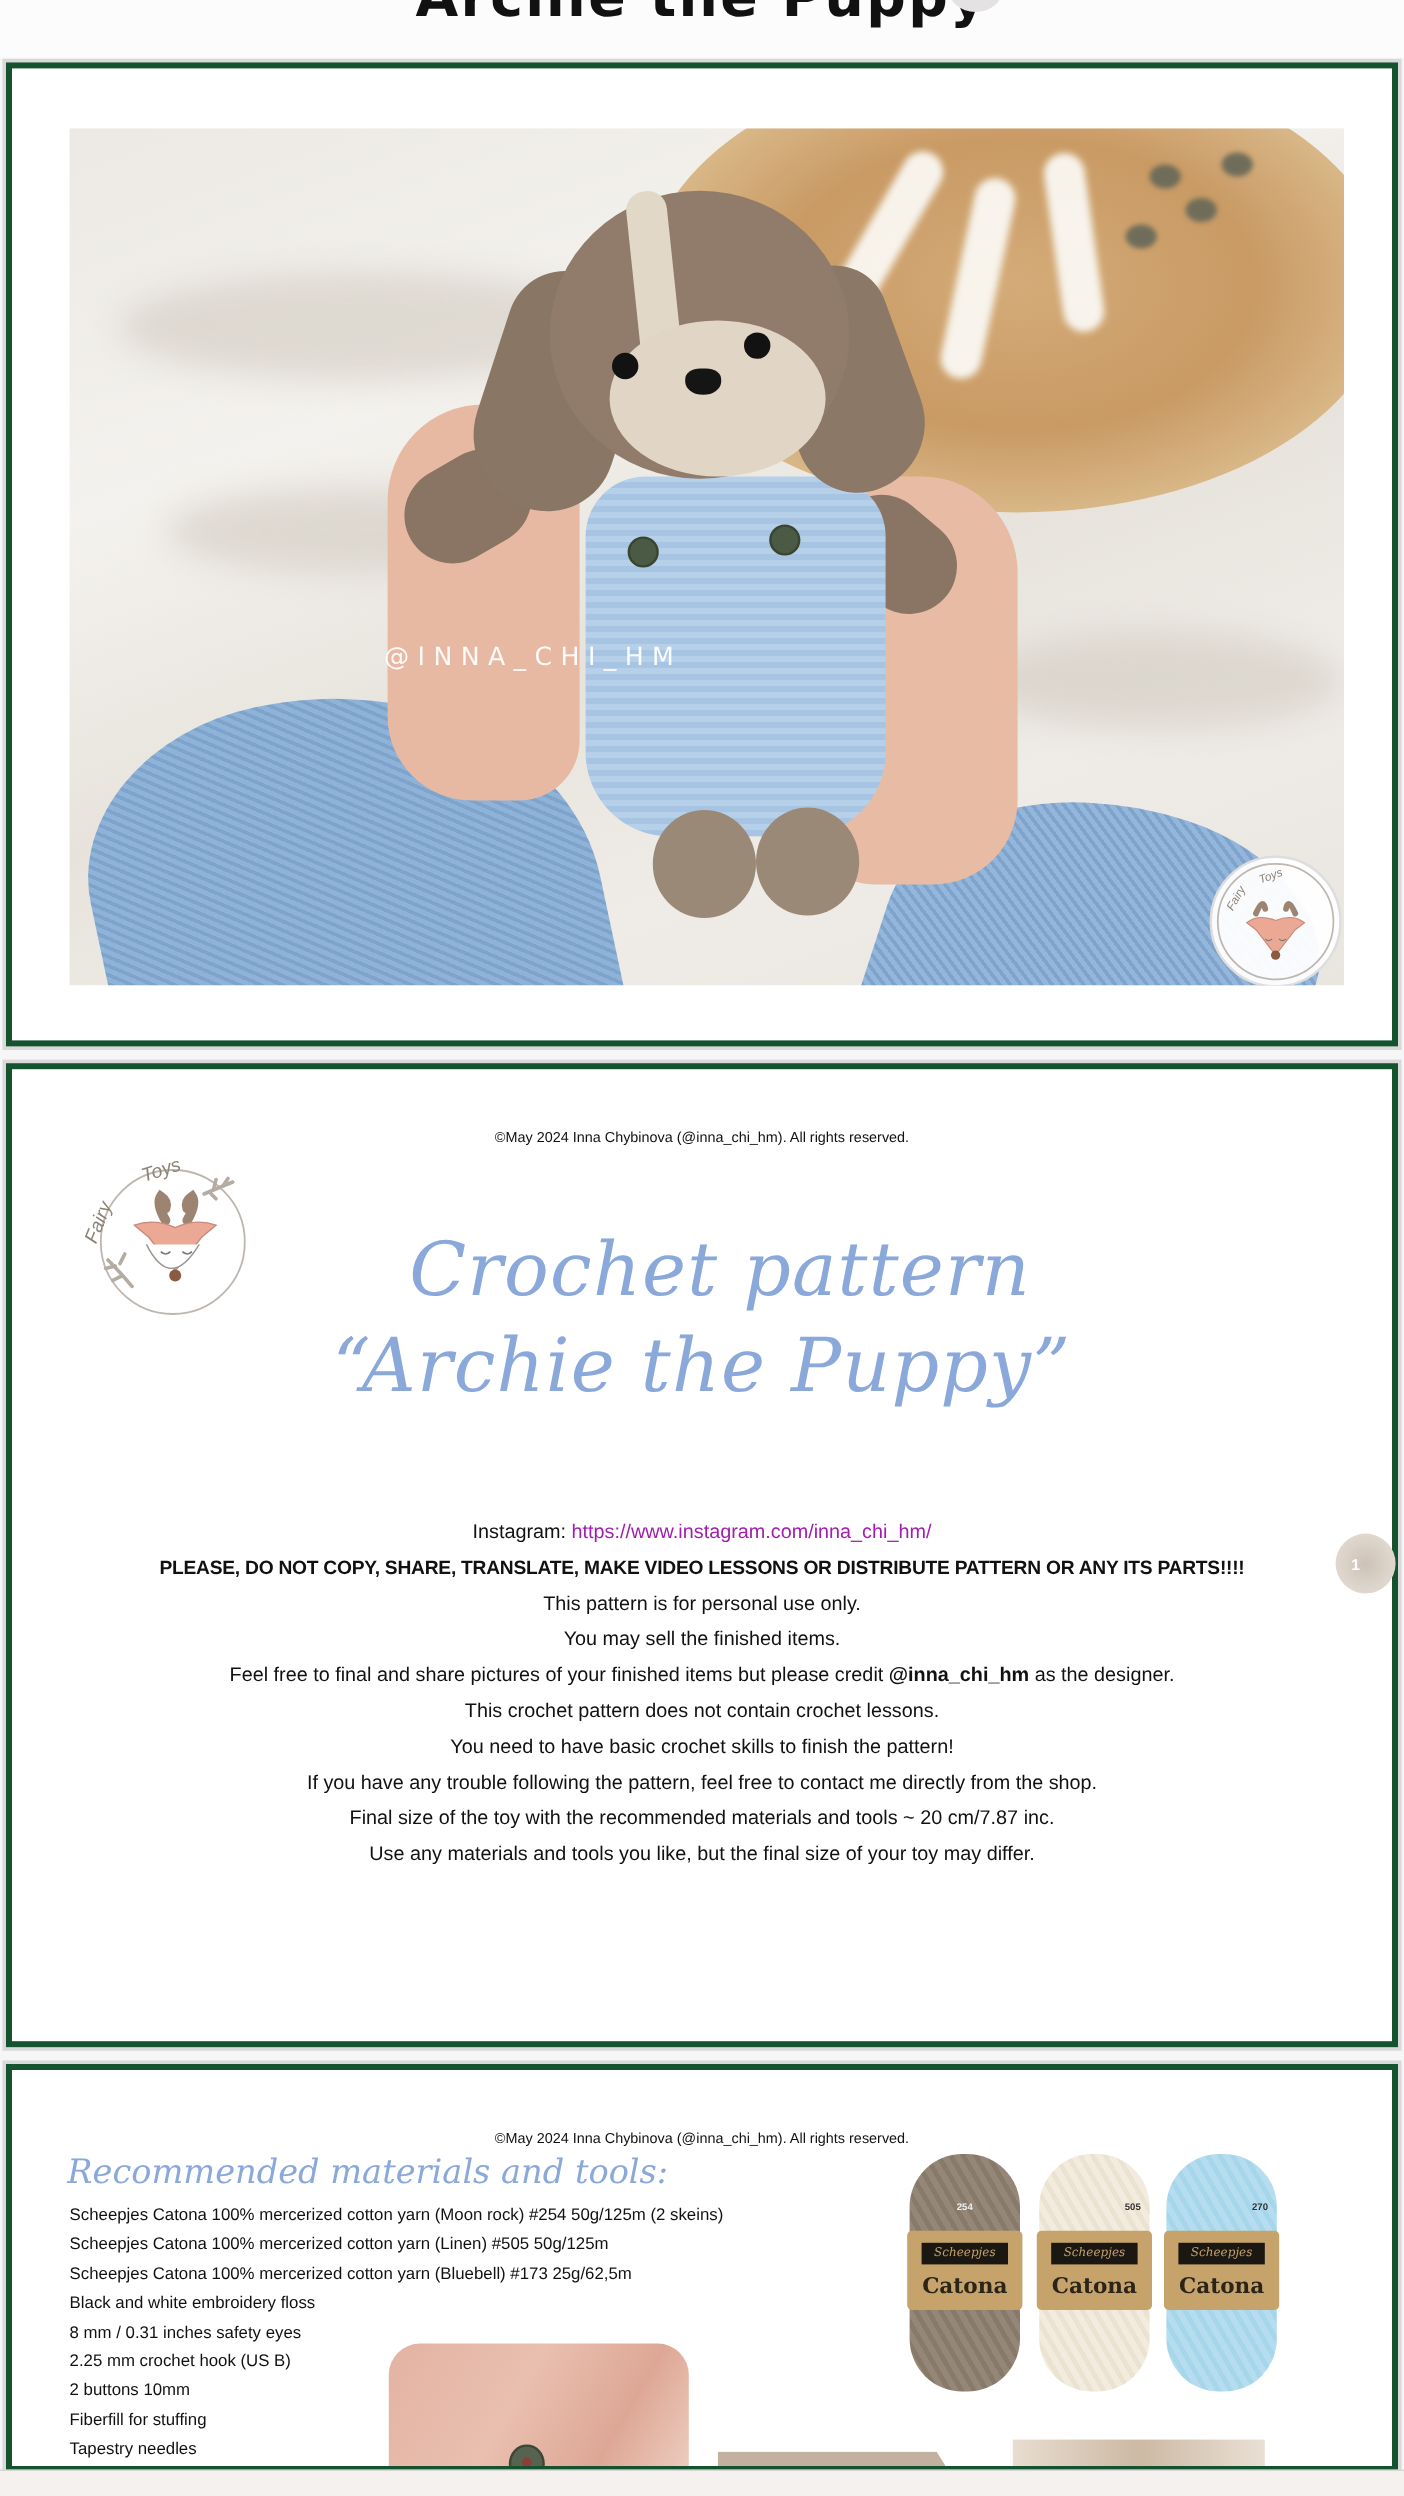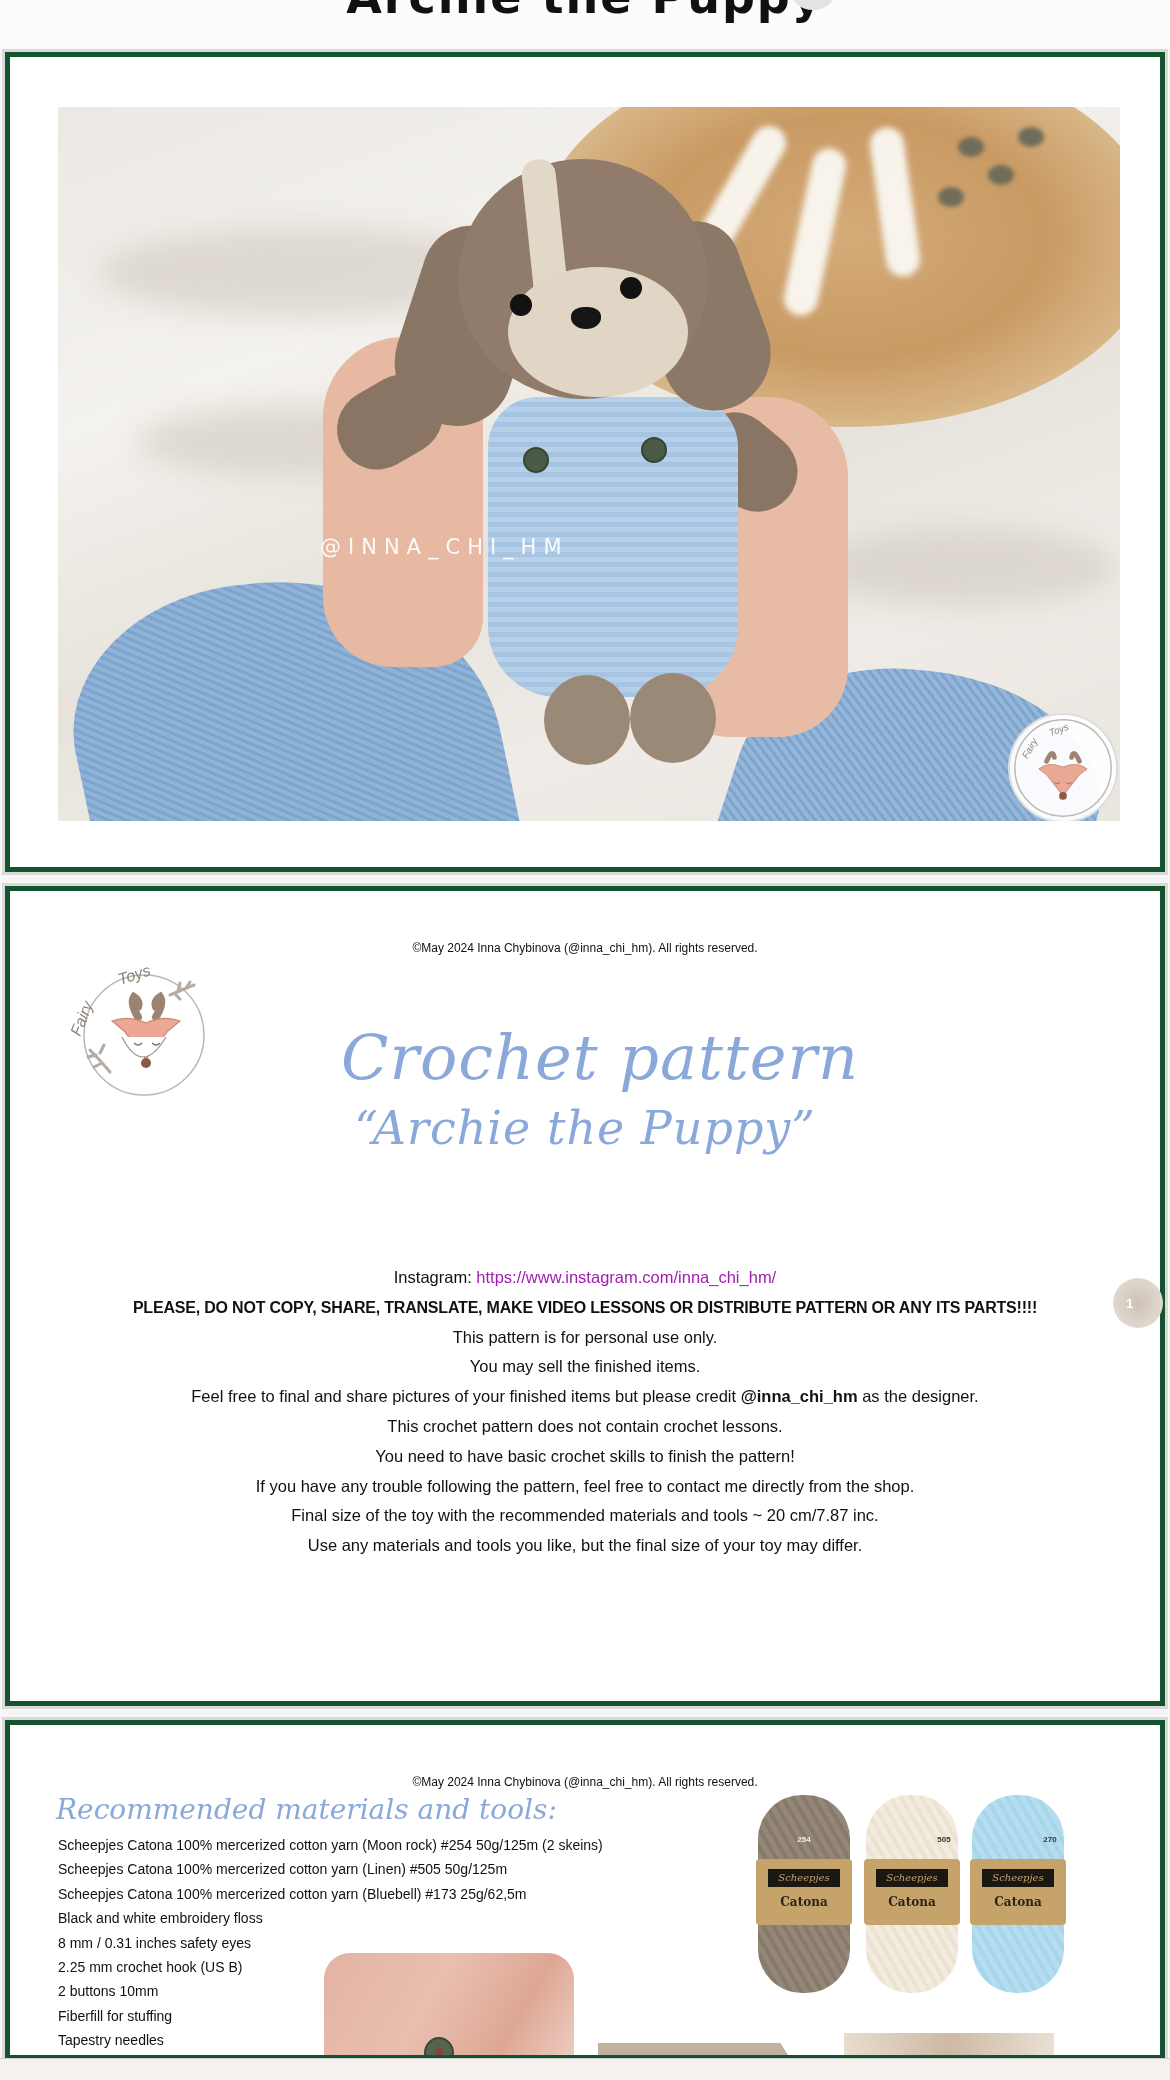--- a/index.html
+++ b/index.html
@@ -47,21 +47,21 @@
 
   
   .logo { position: absolute; }
   .logo svg { width: 100%; height: 100%; }
 
   
   .copyright { position: absolute; left: 0; width: 100%; text-align: center; font-size: 12px; color: #111; }
   .page2 .copyright { top: 50px; }
   .script-title { position: absolute; left: 0; width: 100%; text-align: center; color: #8aa8d9; font-family: "DejaVu Serif", serif; font-style: italic; font-weight: normal; }
   .t1 { top: 84px; font-size: 62px; padding-left: 30px; letter-spacing: 1px; margin-top: 46px; }
-  .t2 { top: 210px; font-size: 46px; letter-spacing: 1px; }
+  .t2 { top: 210px; font-size: 62px; letter-spacing: 1px; }
   .designer { position: absolute; left: 0; width: 100%; top: 312px; text-align: center; font-weight: bold; font-style: italic; font-size: 18px; color: #111; }
   .lines { position: absolute; left: 0; width: 100%; top: 372px; text-align: center; font-size: 16.5px; color: #111; }
   .lines .line { height: 29.8px; line-height: 29.8px; white-space: nowrap; }
   .lines .line.bold { font-weight: bold; font-size: 16px; letter-spacing: -0.2px; }
   .lines .link { color: #a21caf; }
   .lines strong { font-weight: bold; }
 
   .page-indicator { position: absolute; left: 1113px; top: 1278px; width: 50px; height: 50px; border-radius: 50%;
     background: radial-gradient(circle at 50% 50%, #cdc2b6 0%, #e0d8cf 70%, #ebe5df 100%); color: #fff; font-size: 13px; font-weight: bold;
     display: flex; align-items: center; justify-content: flex-start; padding-left: 13px; }
@@ -73,21 +73,21 @@
   .materials li { list-style: none; height: 24.4px; line-height: 24.4px; white-space: nowrap; }
   .button-photo { position: absolute; left: 314px; top: 228px; width: 250px; height: 140px; border-radius: 26px 26px 0 0; overflow: hidden;
     background: linear-gradient(120deg, #e3b3a3 0%, #e9bfb0 40%, #dea795 70%, #f0d6ca 100%); }
   .button-photo .btn { position: absolute; left: 100px; top: 84px; width: 30px; height: 32px; border-radius: 50%; background: #56634f; border: 2px solid #3d4736; }
   .button-photo .btn::after { content: ""; position: absolute; left: 9px; top: 9px; width: 8px; height: 8px; border-radius: 50%; background: #8a3f3a; }
   .skeins { position: absolute; left: 748px; top: 70px; width: 320px; height: 200px; }
   .skein { position: absolute; top: 0; width: 92px; height: 198px; border-radius: 44px; }
   .skein .num { position: absolute; left: 0; width: 100%; top: 40px; text-align: center; font-size: 8px; font-weight: bold; }
   .skein .band { position: absolute; left: -2px; width: 96px; top: 64px; height: 66px; background: #c6a36b; border-radius: 4px; }
   .skein .band .brand { position: absolute; left: 12px; top: 10px; width: 72px; height: 18px; background: #1b1712; color: #c6a36b; font-family: "DejaVu Serif", serif; font-style: italic; font-size: 10px; text-align: center; line-height: 18px; }
-  .skein .band .label { position: absolute; left: 0; width: 100%; top: 36px; text-align: center; font-family: "DejaVu Serif", serif; font-size: 12px; color: #2b2418; font-weight: bold; }
+  .skein .band .label { position: absolute; left: 0; width: 100%; top: 36px; text-align: center; font-family: "DejaVu Serif", serif; font-size: 18px; color: #2b2418; font-weight: bold; }
   .s1 { left: 0; background: repeating-linear-gradient(60deg, #877a6b 0 4px, #948777 4px 9px); }
   .s2 { left: 108px; background: repeating-linear-gradient(60deg, #ebe3d2 0 4px, #f3ecde 4px 9px); }
   .s3 { left: 214px; background: repeating-linear-gradient(60deg, #a6d6ea 0 4px, #b5ddef 4px 9px); }
   .s1 .num { color: #eee; } .s2 .num, .s3 .num { color: #333; margin-left: 32px; }
   .cutoff-img1 { position: absolute; left: 588px; top: 318px; width: 190px; height: 12px; background: #c2b19e; clip-path: polygon(0 0, 96% 0, 100% 100%, 0 100%); }
   .cutoff-img2 { position: absolute; left: 834px; top: 308px; width: 210px; height: 22px; background: linear-gradient(90deg, #e8ddd0, #cdb9a4, #e9e0d5); }
   .bottom-bar { position: absolute; left: 0; top: 2058px; width: 1170px; height: 22px; background: #f4f1ef; border-top: 1px solid #cfcfcf; }
 </style>
 </head>
 <body>

